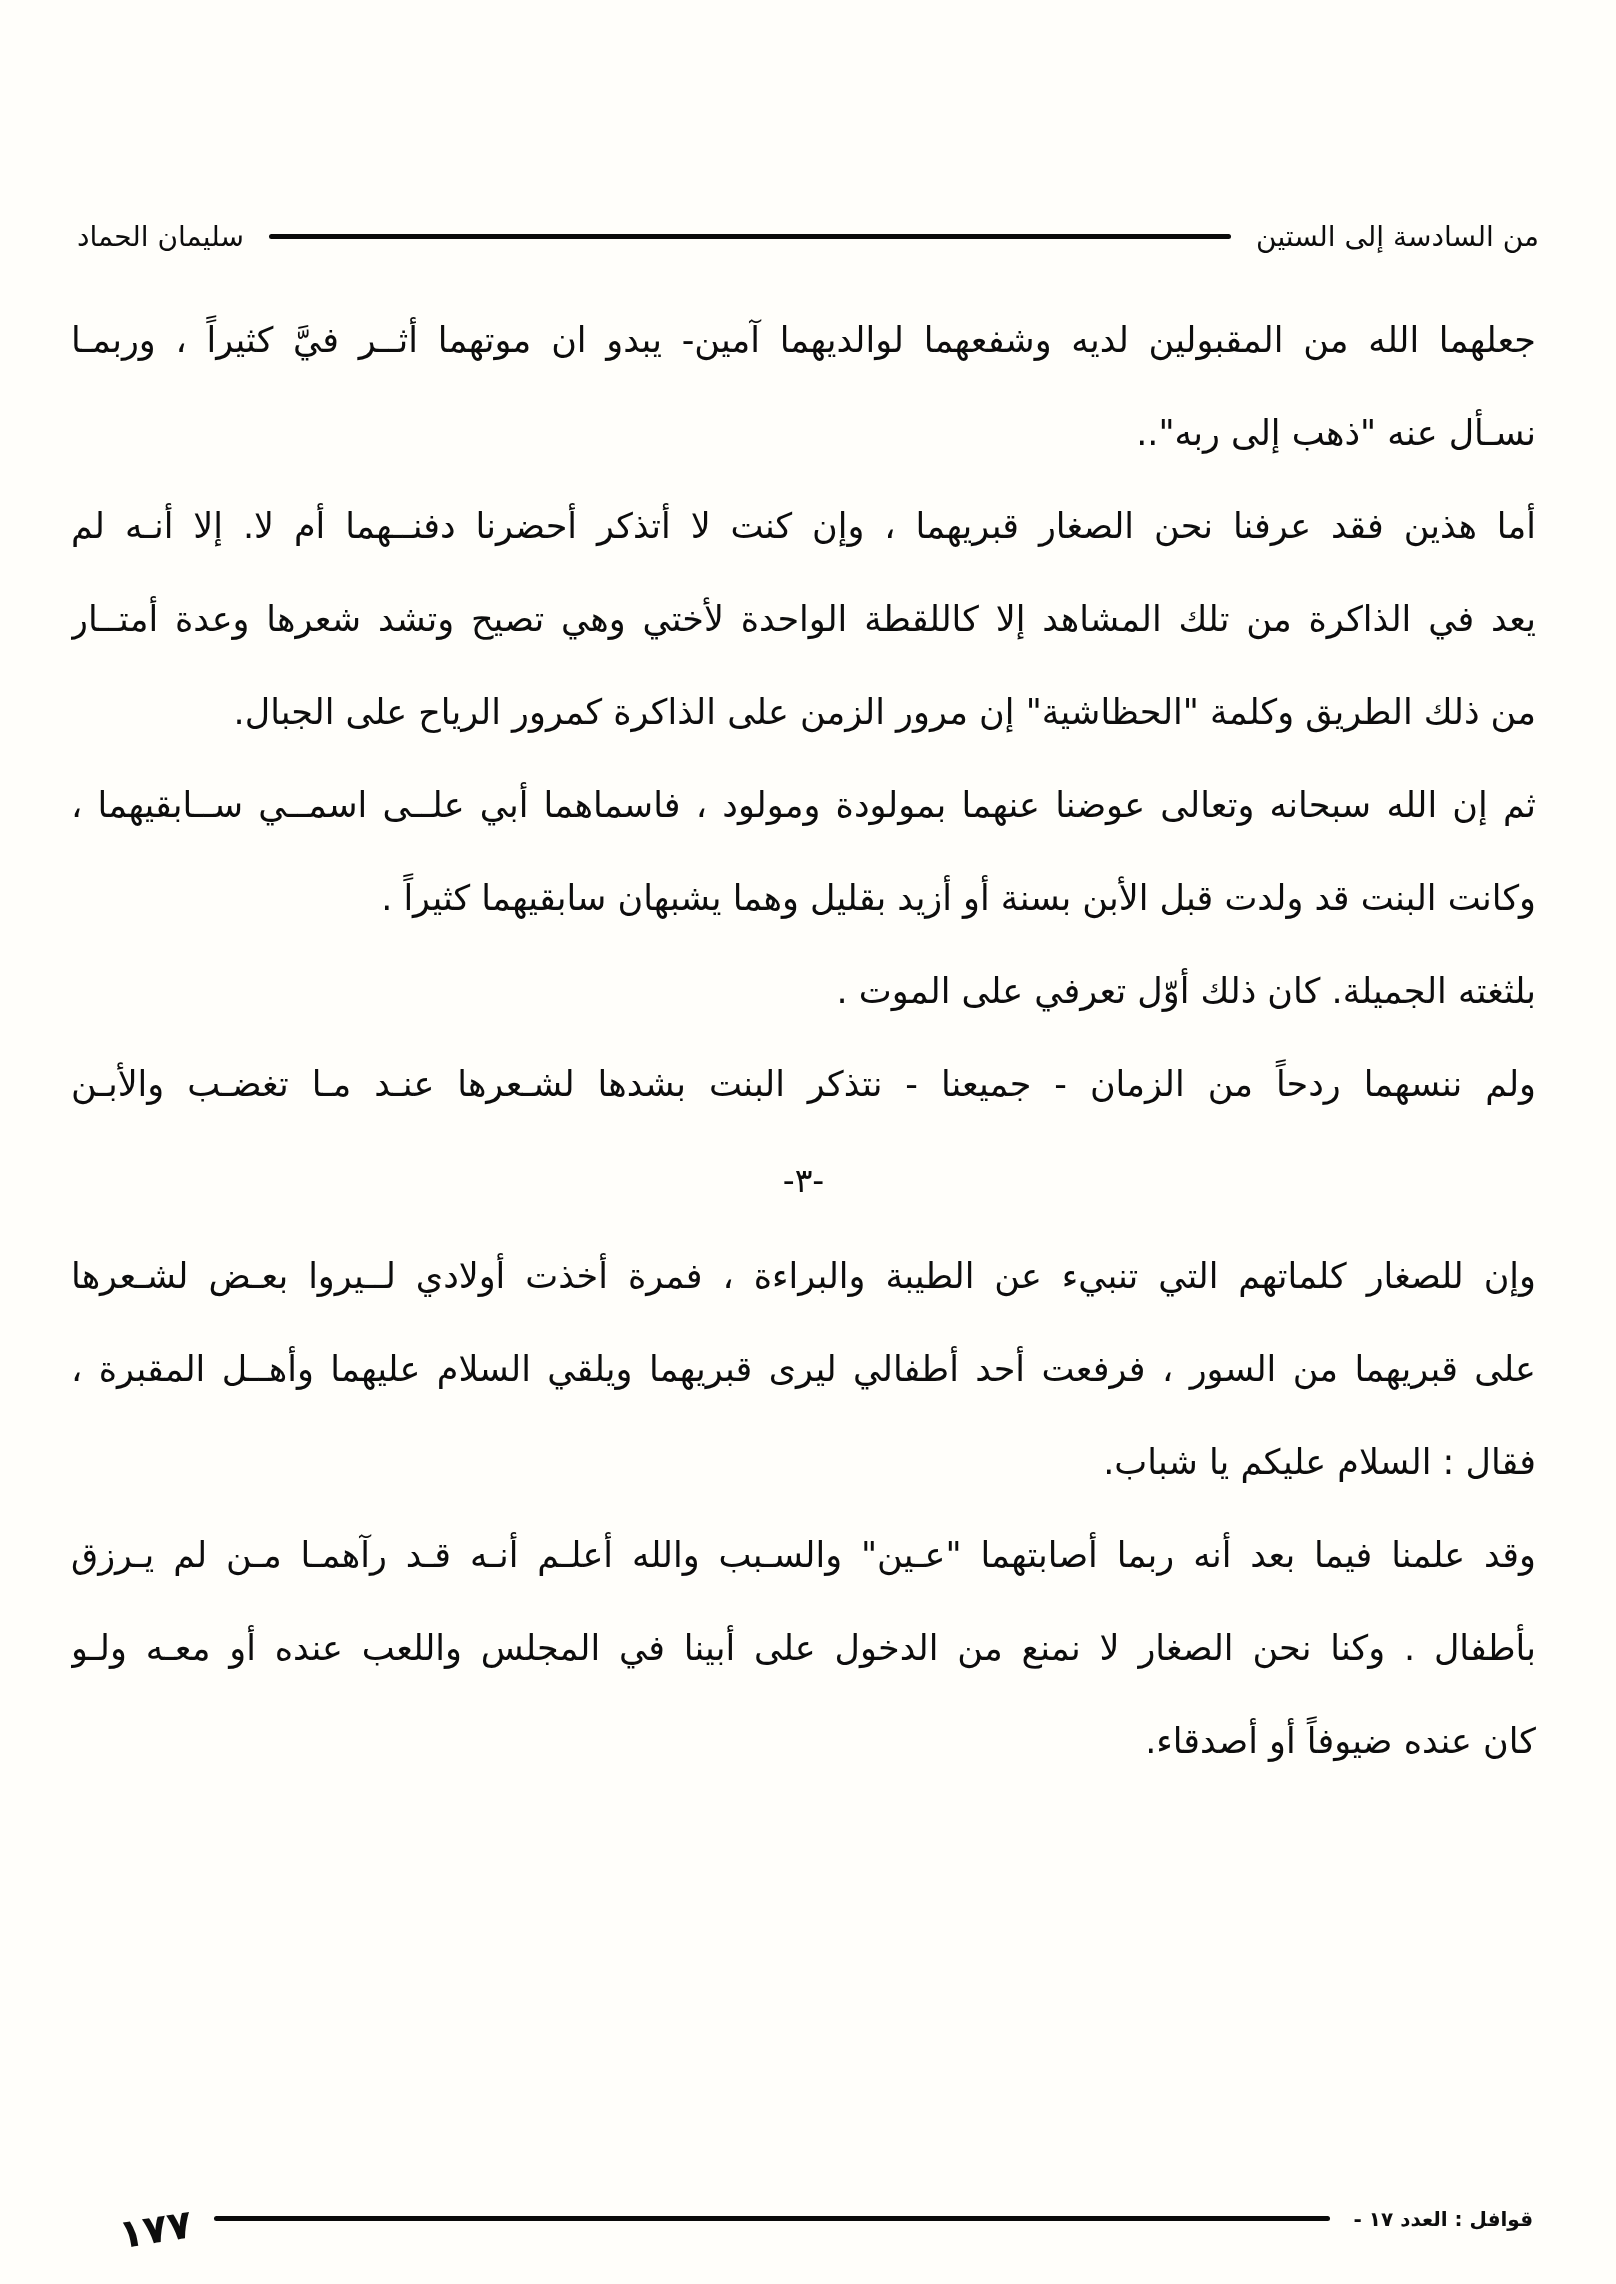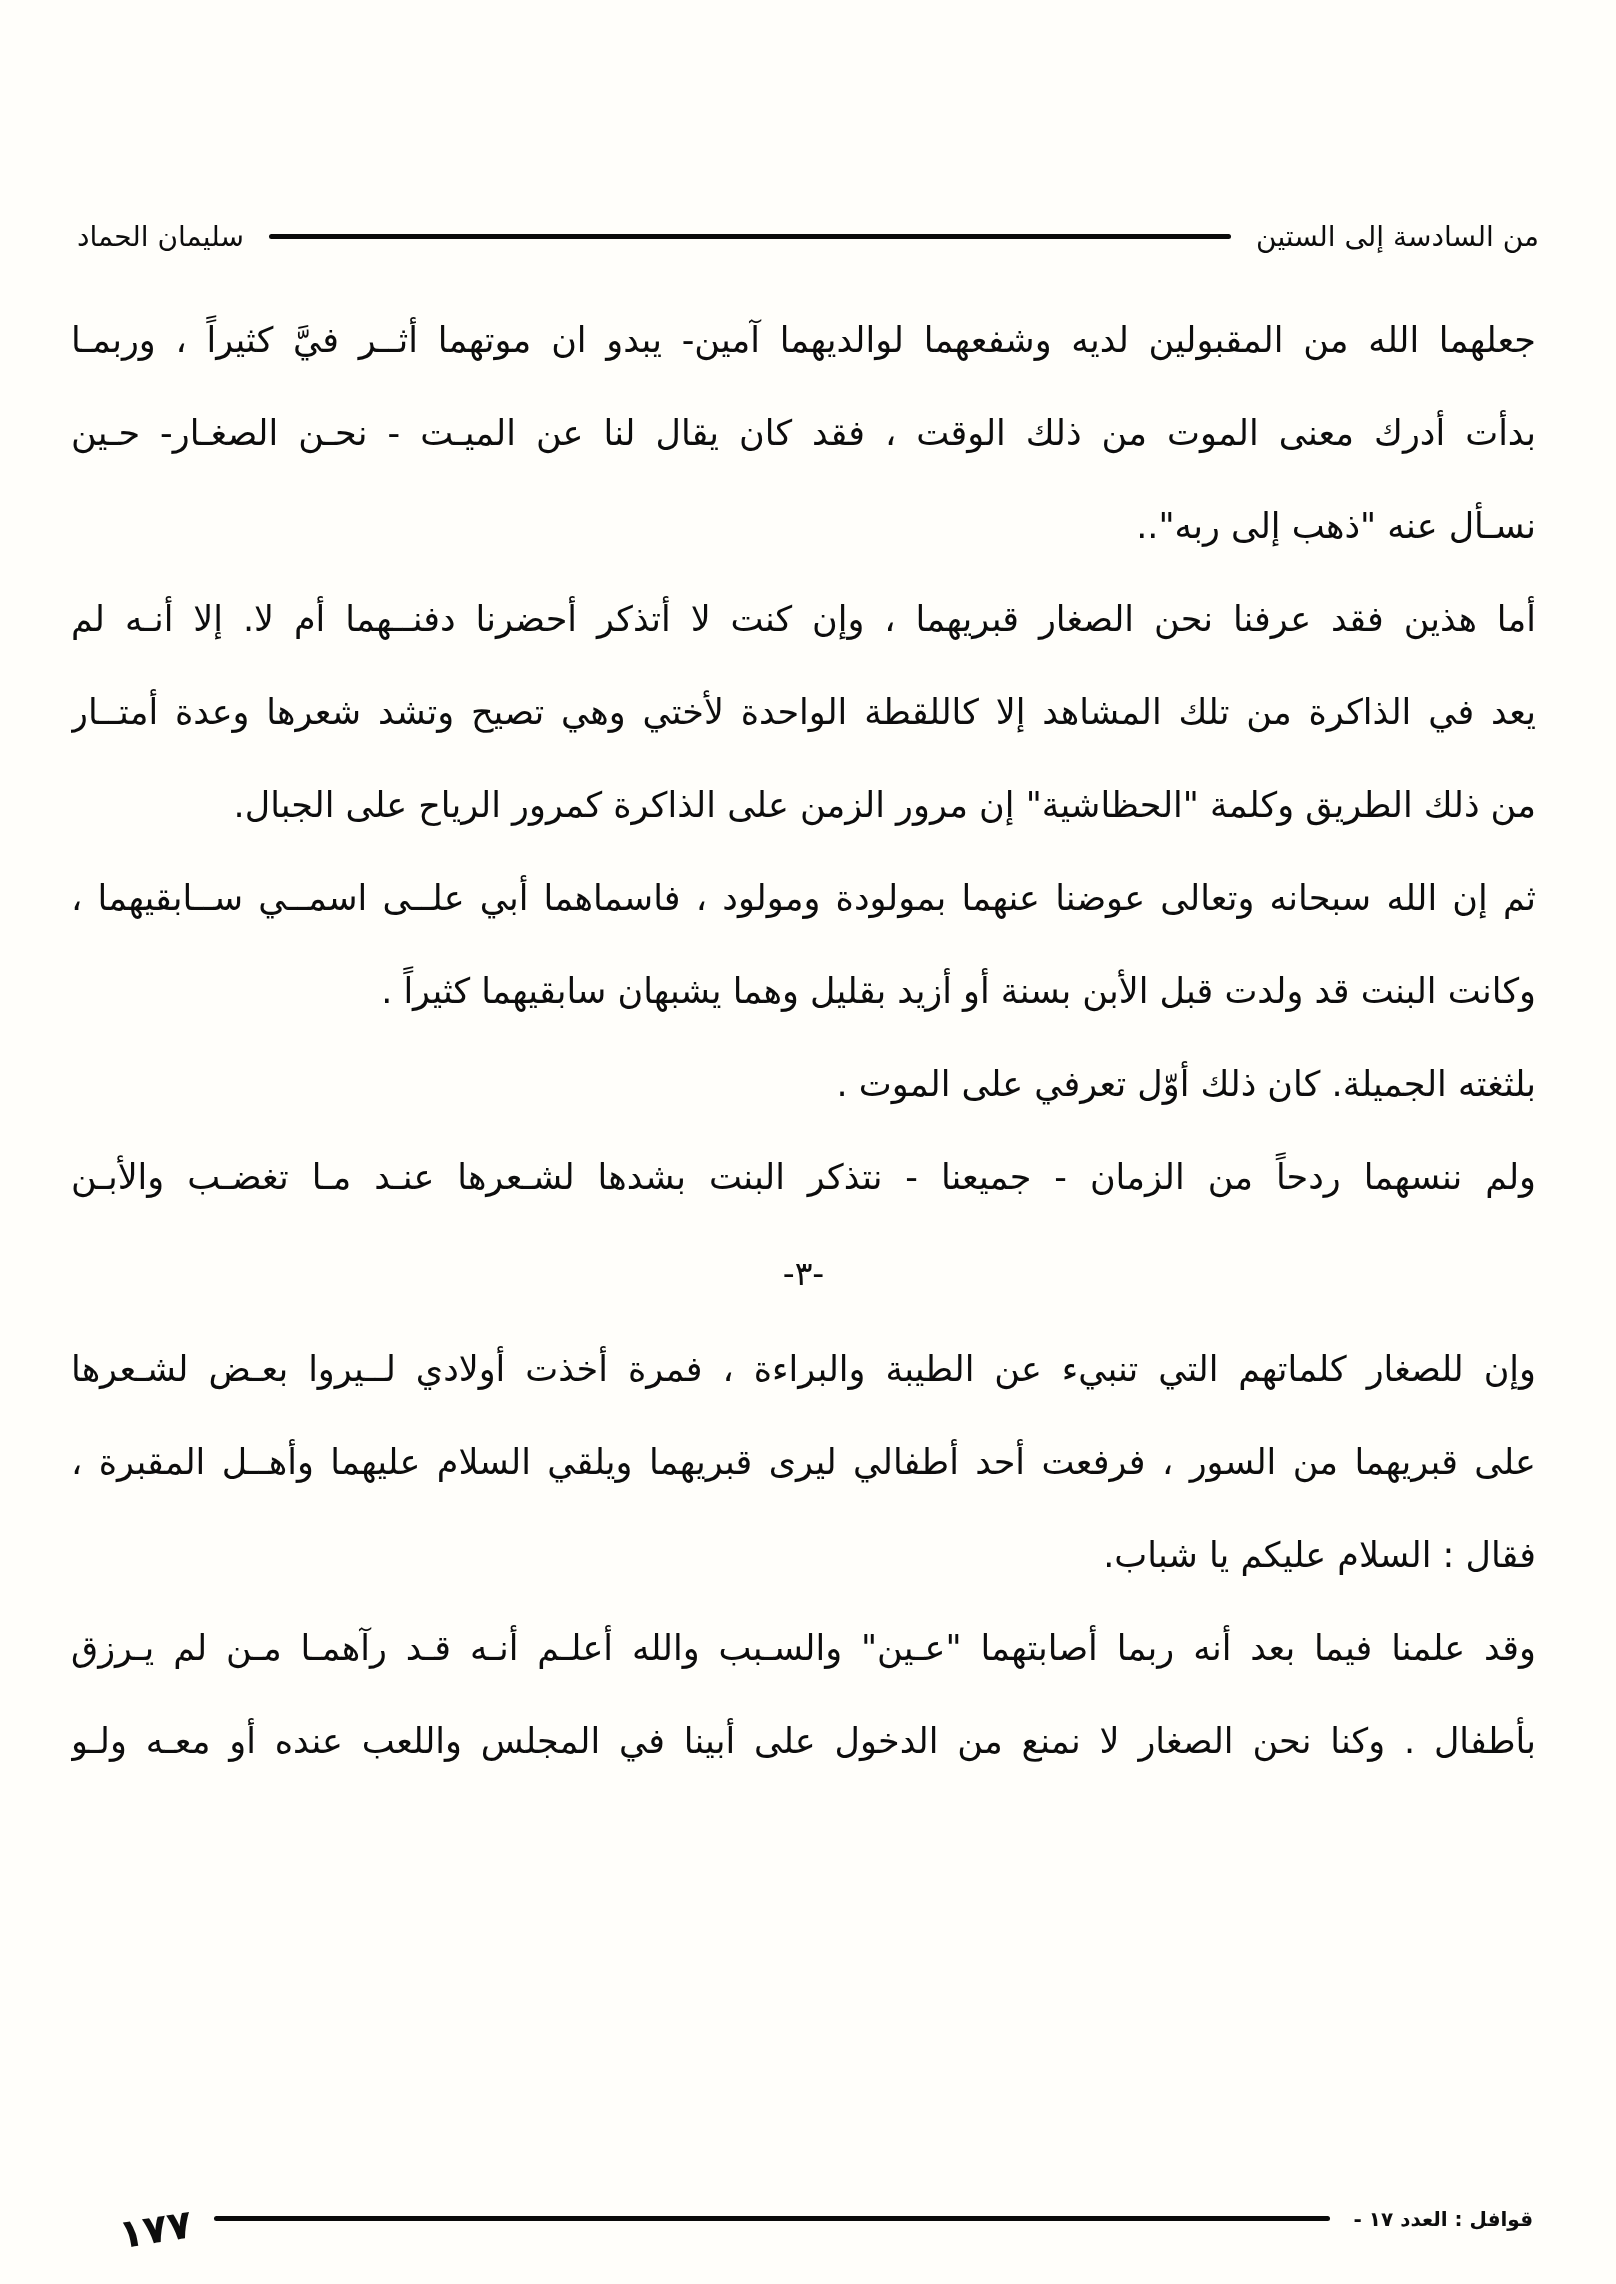--- a/index.html
+++ b/index.html
@@ -90,37 +90,37 @@
 <div class="page">
 
   <header class="page-header">
     <span class="chapter">من السادسة إلى الستين</span>
     <span class="rule"></span>
     <span class="author">سليمان الحماد</span>
   </header>
 
   <main class="text-block">
     <div class="line">جعلهما الله من المقبولين لديه وشفعهما لوالديهما آمين- يبدو ان موتهما أثــر فيَّ كثيراً ، وربمـا</div>
-    <div class="line">بدأت أدرك معنى الموت من ذلك الوقت ، فقد كان يقال لنا عن الميـت - نحـن الصغـار- حـين</div>
     <div class="line end">نسـأل عنه "ذهب إلى ربه"..</div>
     <div class="line">أما هذين فقد عرفنا نحن الصغار قبريهما ، وإن كنت لا أتذكر أحضرنا دفنــهما أم لا. إلا أنـه لم</div>
     <div class="line">يعد في الذاكرة من تلك المشاهد إلا كاللقطة الواحدة لأختي وهي تصيح وتشد شعرها وعدة أمتــار</div>
     <div class="line end">من ذلك الطريق وكلمة "الحظاشية" إن مرور الزمن على الذاكرة كمرور الرياح على الجبال.</div>
     <div class="line">ثم إن الله سبحانه وتعالى عوضنا عنهما بمولودة ومولود ، فاسماهما أبي علــى اسمــي ســابقيهما ،</div>
     <div class="line end">وكانت البنت قد ولدت قبل الأبن بسنة أو أزيد بقليل وهما يشبهان سابقيهما كثيراً .</div>
     <div class="line end">بلثغته الجميلة. كان ذلك أوّل تعرفي على الموت .</div>
     <div class="line">ولم ننسهما ردحاً من الزمان - جميعنا - نتذكر البنت بشدها لشـعرها عنـد مـا تغضـب والأبـن</div>
 
     <div class="section-marker">-٣-</div>
 
     <div class="line">وإن للصغار كلماتهم التي تنبيء عن الطيبة والبراءة ، فمرة أخذت أولادي لــيروا بعـض لشـعرها</div>
     <div class="line">على قبريهما من السور ، فرفعت أحد أطفالي ليرى قبريهما ويلقي السلام عليهما  وأهــل المقبرة ،</div>
     <div class="line end">فقال : السلام عليكم يا شباب.</div>
     <div class="line">وقد علمنا فيما بعد أنه ربما أصابتهما "عـين" والسـبب والله أعلـم أنـه قـد رآهمـا مـن لم يـرزق</div>
     <div class="line">بأطفال . وكنا نحن الصغار لا نمنع من الدخول على أبينا في المجلس واللعب عنده أو معـه ولـو</div>
+    <div class="line end">كان عنده ضيوفاً أو أصدقاء.</div>
   </main>
 
   <footer class="page-footer">
     <span class="journal">قوافل : العدد ١٧ -</span>
     <span class="rule footer-rule"></span>
     <span class="page-number">١٧٧</span>
   </footer>
 
 </div>
 

